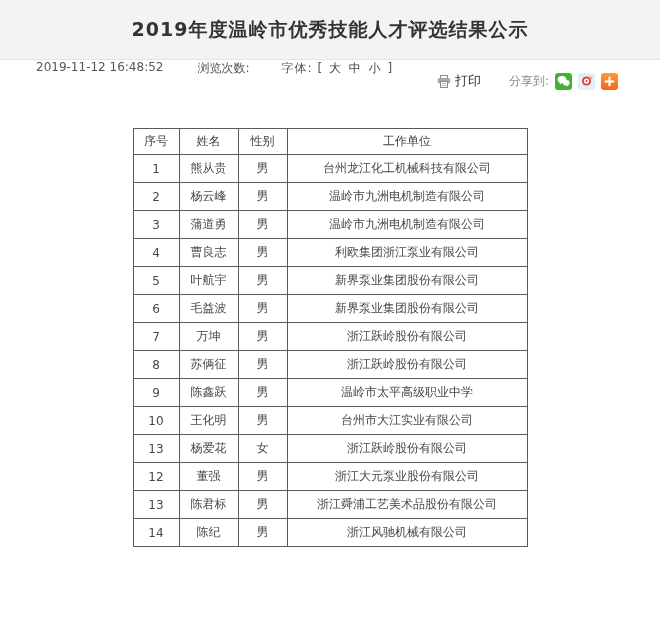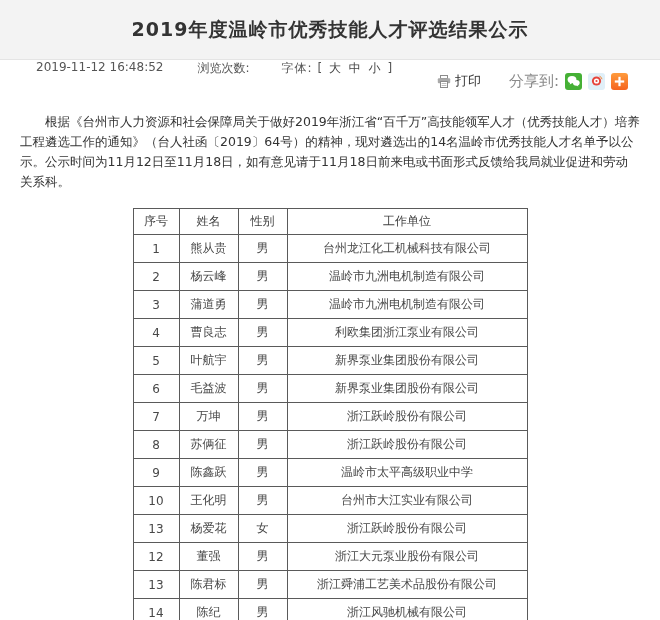--- a/index.html
+++ b/index.html
@@ -26,21 +26,21 @@
   }
   .meta-date { color: #555; }
   .meta-views { margin-left: 34px; }
   .font-control { margin-left: 32px; color: #555; letter-spacing: 1px; }
   .font-size-btn { cursor: pointer; margin: 0 1px; color: #444; }
   .print-btn {
     margin-left: 44px; display: inline-flex; align-items: center; gap: 4px;
     color: #333; cursor: pointer; font-size: 13px;
   }
   .share-group { margin-left: 28px; display: inline-flex; align-items: center; gap: 6px; }
-  .share-label { color: #8a8a8a; font-size: 15px; }
+  .share-label { color: #8a8a8a; font-size: 12px; }
   .share-icon {
     width: 17px; height: 17px; border-radius: 3px; display: inline-flex;
     align-items: center; justify-content: center; cursor: pointer;
   }
   .wechat { background: #45b035; }
   .weibo  { background: #e0eff8; }
   .more   { background: linear-gradient(#ff9b3c, #f5641e); }
 
   .article { padding: 10px 20px 0 20px; font-size: 12.5px; color: #333; line-height: 20px; }
   .article p { margin: 0; text-indent: 2em; }
@@ -115,21 +115,20 @@
         <span class="share-icon more">
           <svg width="11" height="11" viewBox="0 0 11 11">
             <rect x="4.4" y="0.8" width="2.2" height="9.4" fill="#ffffff"></rect>
             <rect x="0.8" y="4.4" width="9.4" height="2.2" fill="#ffffff"></rect>
           </svg>
         </span>
       </span>
     </div>
 
     <div class="article">
-      <p>根据《台州市人力资源和社会保障局关于做好2019年浙江省“百千万”高技能领军人才（优秀技能人才）培养工程遴选工作的通知》（台人社函〔2019〕64号）的精神，现对遴选出的14名温岭市优秀技能人才名单予以公示。公示时间为11月12日至11月18日，如有意见请于11月18日前来电或书面形式反馈给我局就业促进和劳动关系科。</p>
     </div>
 
     <table class="talent-table">
       <colgroup>
         <col style="width:46px">
           <col style="width:59px">
           <col style="width:49px">
           <col style="width:240px">
       </colgroup>
       <thead>

